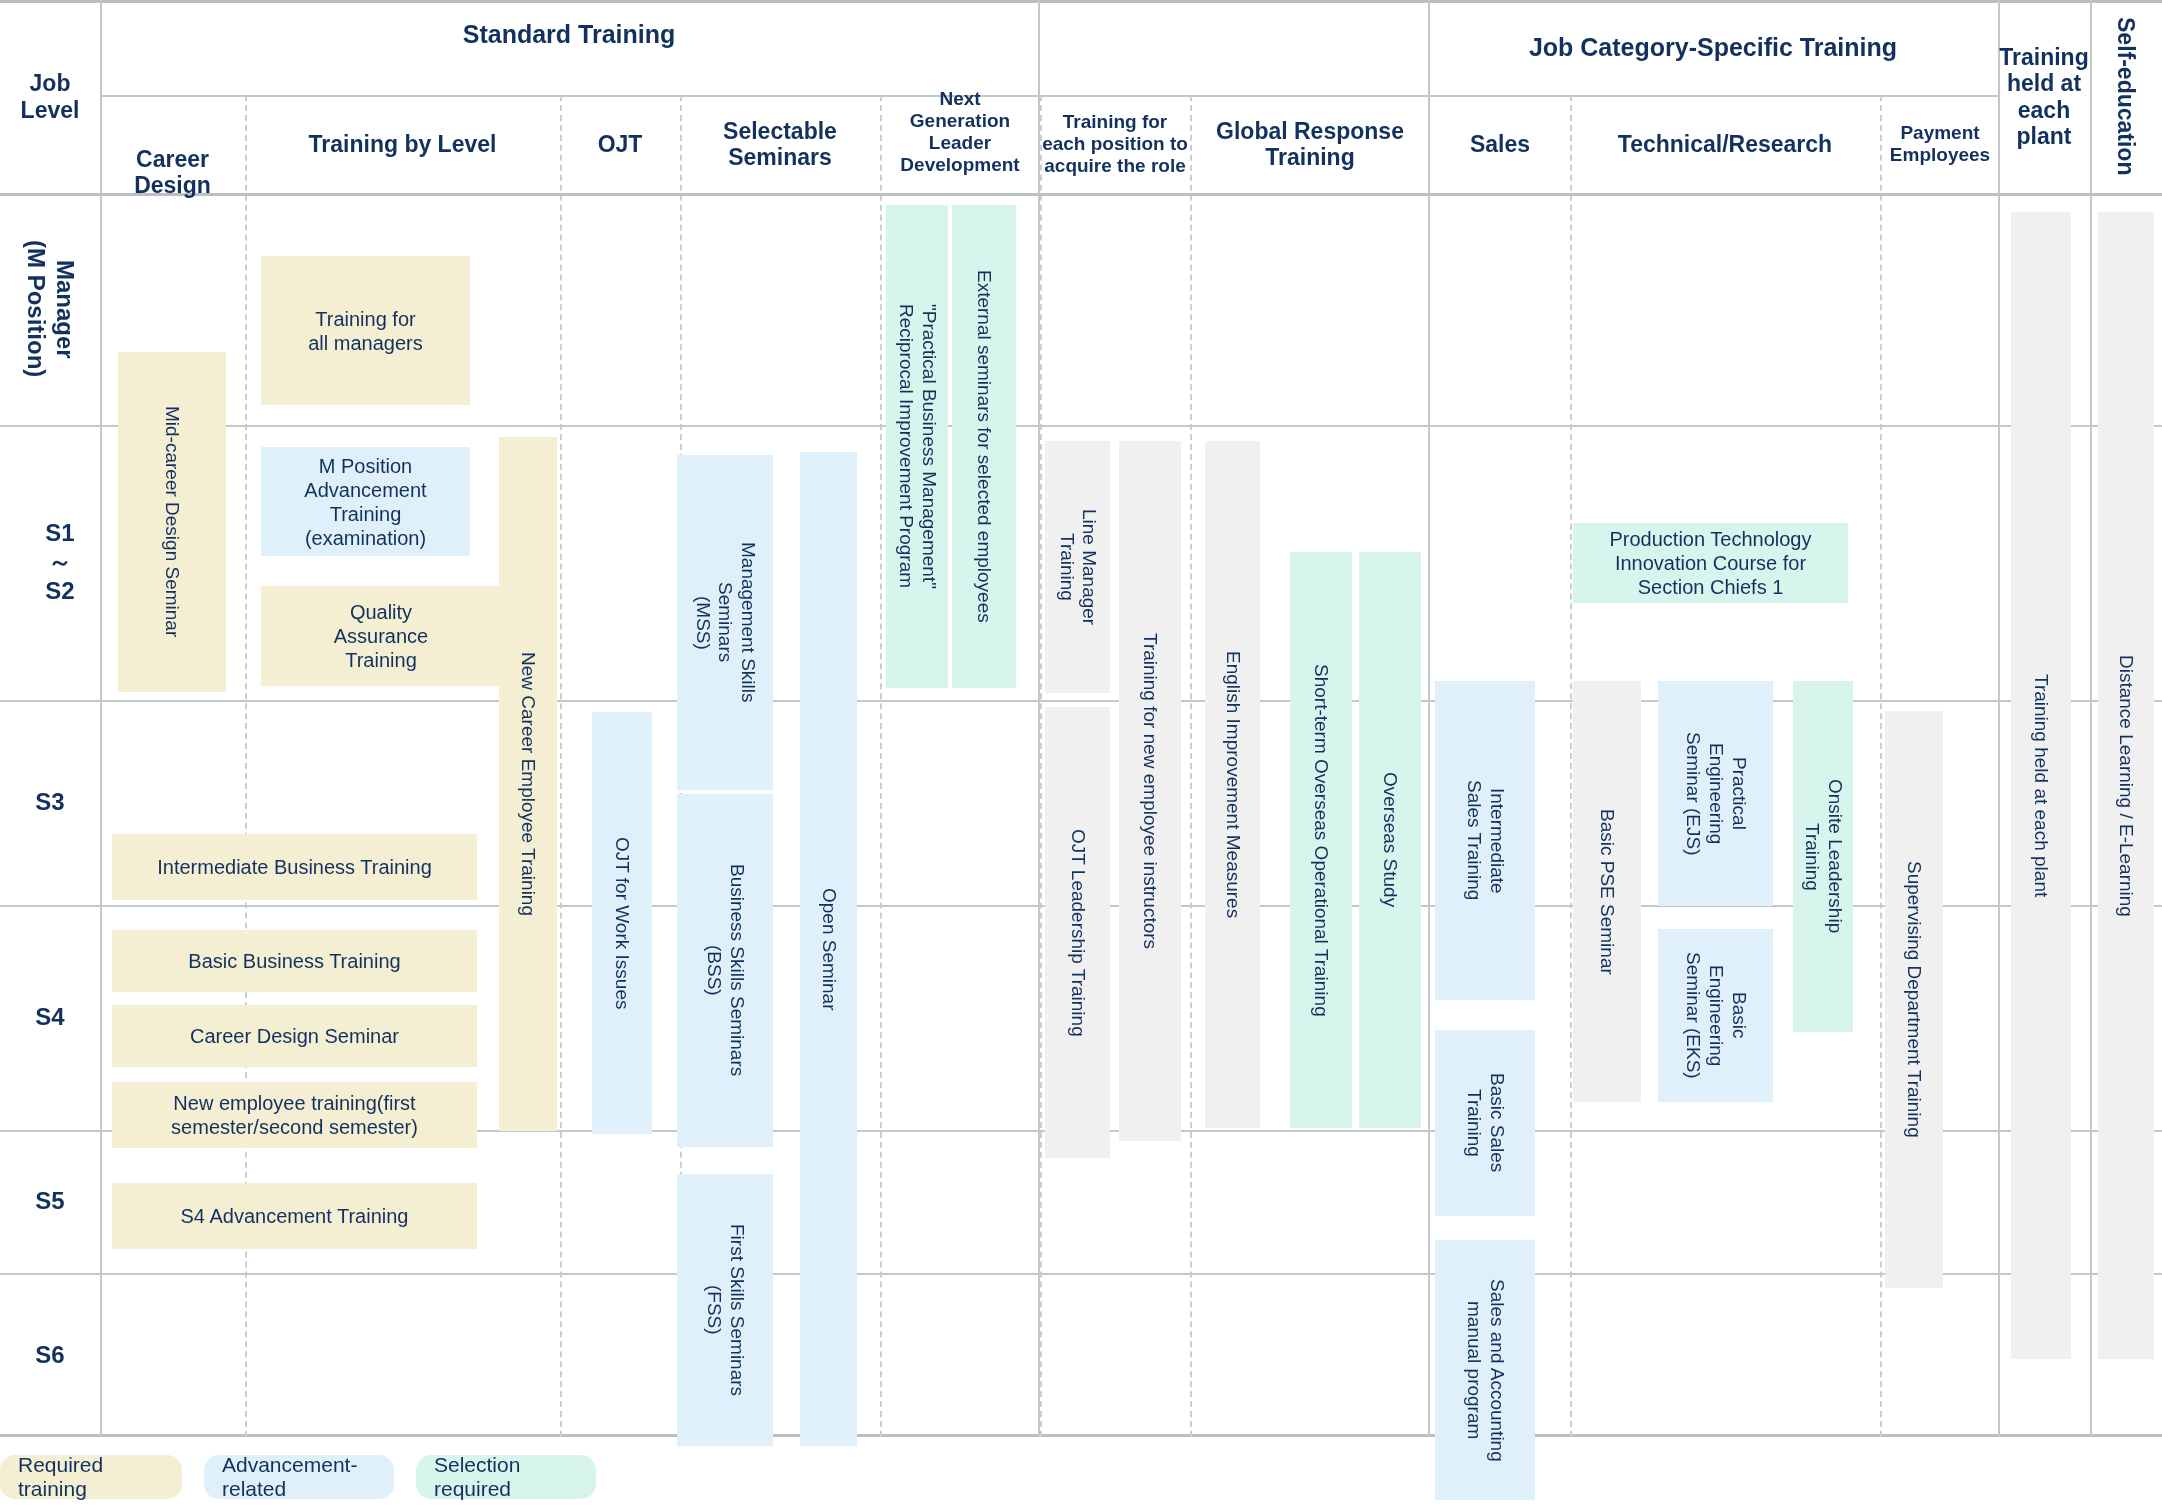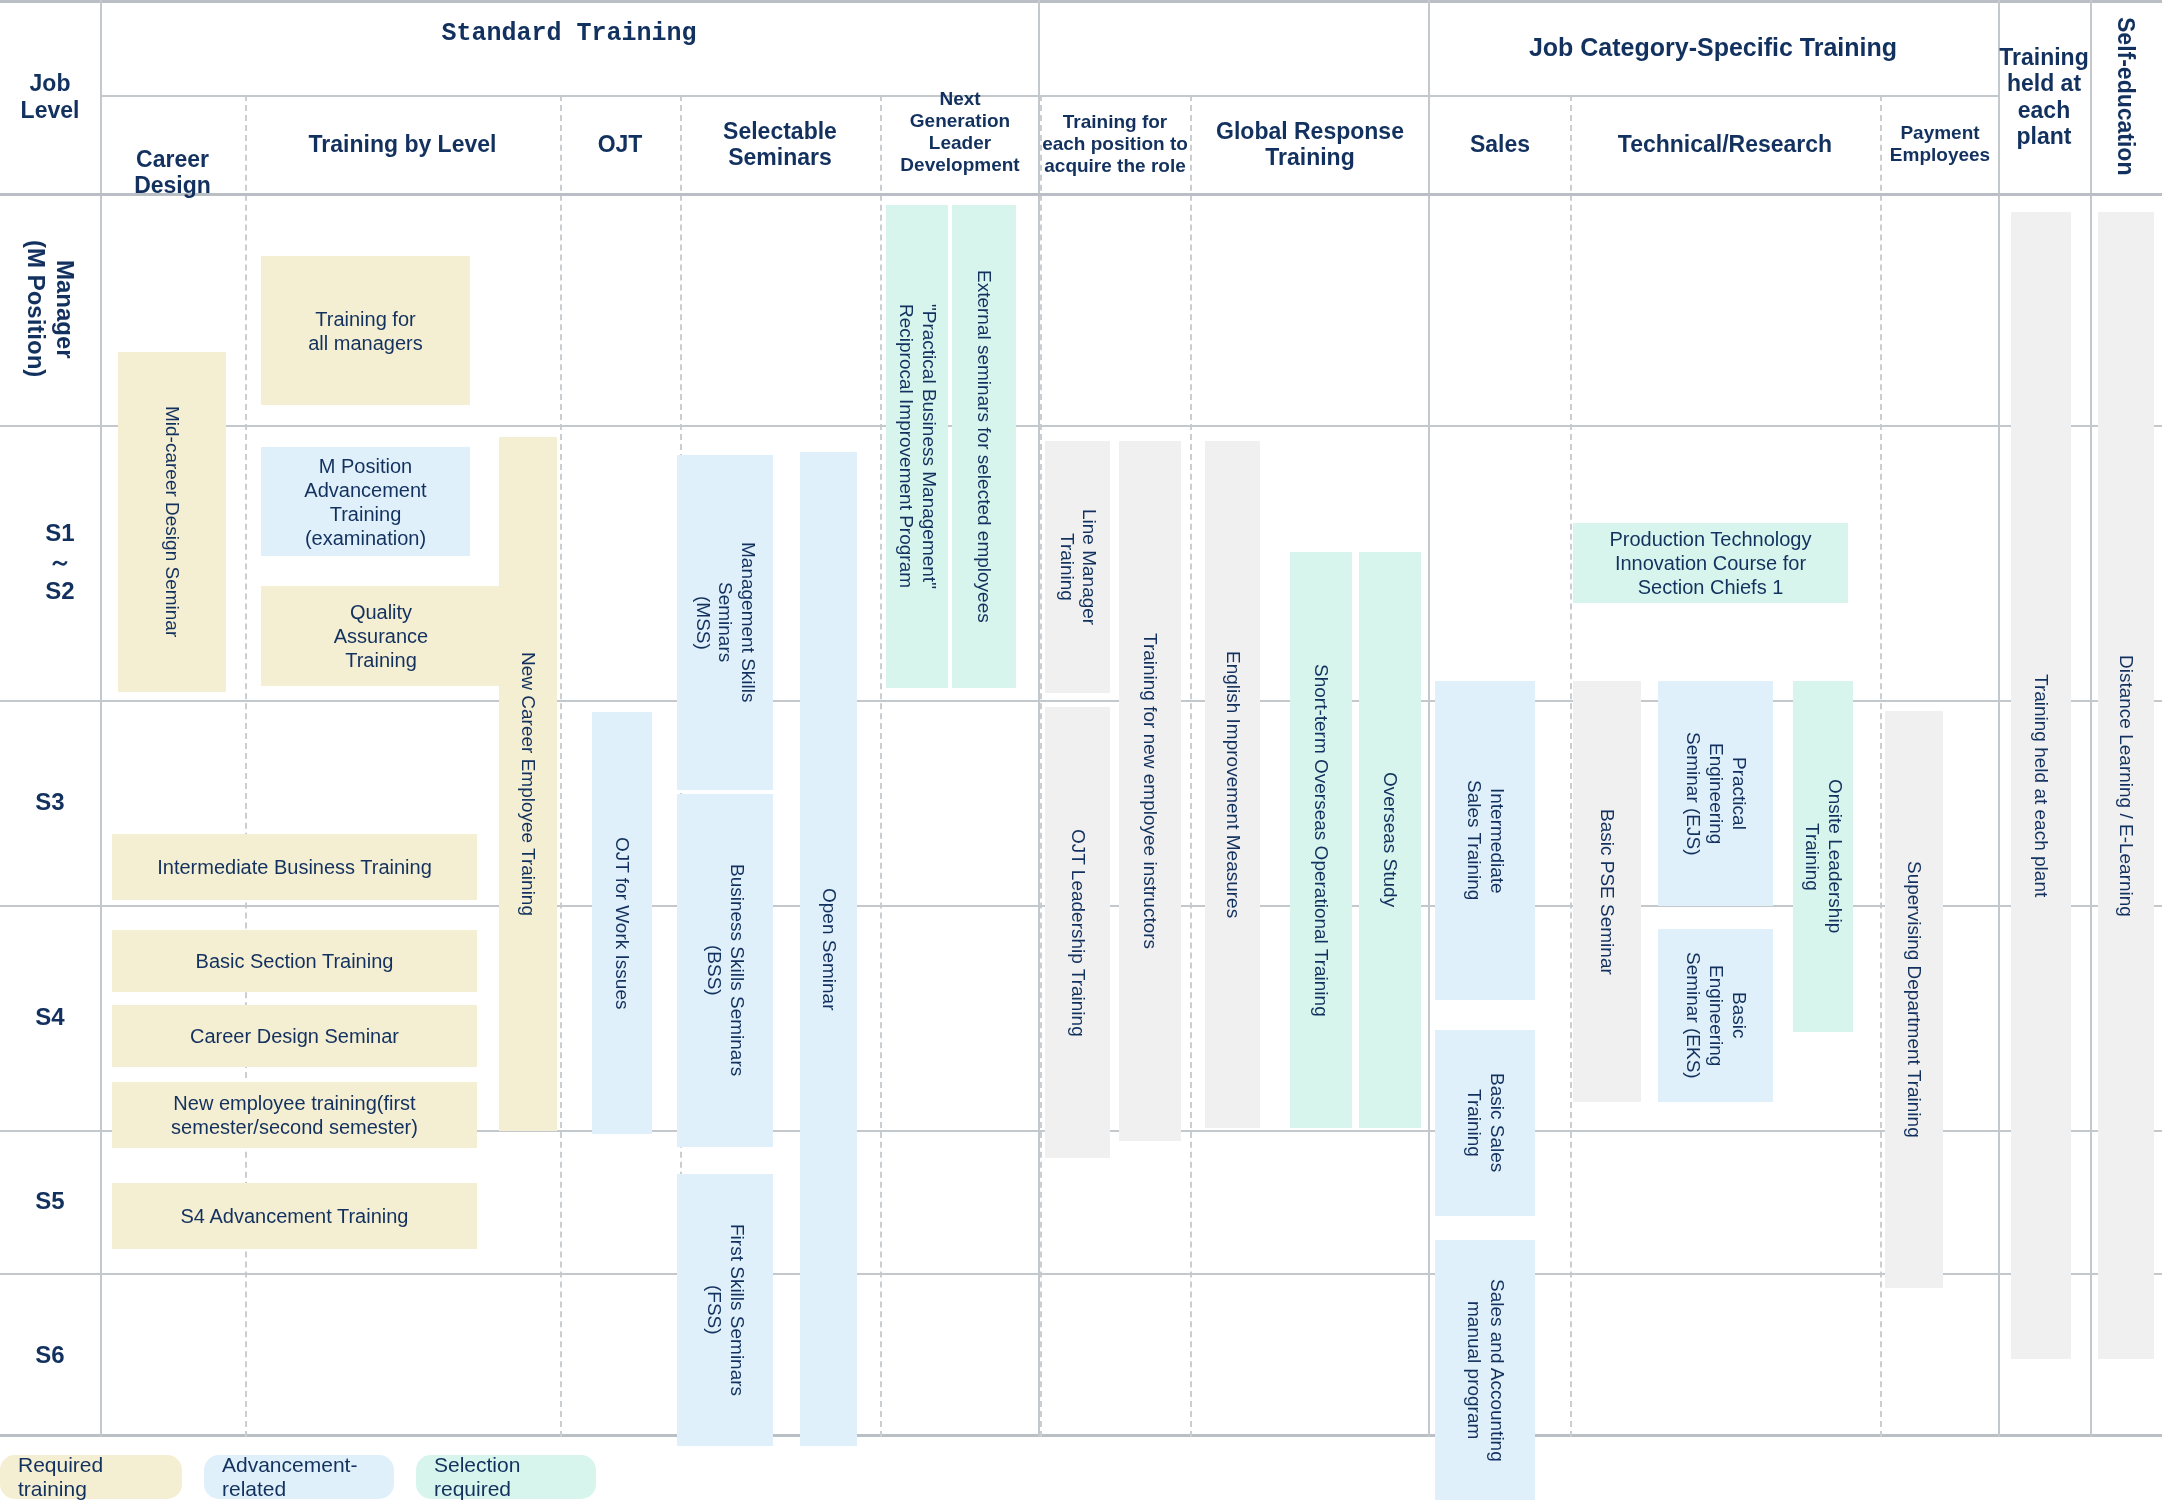--- a/index.html
+++ b/index.html
@@ -67,21 +67,21 @@
       <div class="hline thick" style="left: 0px; top: 193px; width: 2162px;"></div>
       <div class="hline" style="left: 0px; top: 425px; width: 2162px;"></div>
       <div class="hline" style="left: 0px; top: 700px; width: 2162px;"></div>
       <div class="hline" style="left: 0px; top: 905px; width: 2162px;"></div>
       <div class="hline" style="left: 0px; top: 1130px; width: 2162px;"></div>
       <div class="hline" style="left: 0px; top: 1273px; width: 2162px;"></div>
     </div>
 
   <div id="header-layer">
       <div class="hdr sub" style="left: 0px; top: 0px; width: 100px; height: 193px;">Job<br>Level</div>
-      <div class="hdr grp" style="left: 100px; top: 0px; width: 938px; height: 68px; font-family: Liberation Mono, monospace;">Standard Training</div>
+      <div class="hdr grp" style="left: 100px; top: 0px; width: 938px; height: 68px;">Standard Training</div>
       <div class="hdr grp" style="left: 1428px; top: 0px; width: 570px; height: 95px;">Job Category-Specific Training</div>
       <div class="hdr sub" style="left: 100px; top: 95px; width: 145px; height: 98px; margin-top: 28px;">Career<br>Design</div>
       <div class="hdr sub" style="left: 245px; top: 95px; width: 315px; height: 98px;">Training by Level</div>
       <div class="hdr sub" style="left: 560px; top: 95px; width: 120px; height: 98px;">OJT</div>
       <div class="hdr sub" style="left: 680px; top: 95px; width: 200px; height: 98px;">Selectable<br>Seminars</div>
       <div class="hdr sub small" style="left: 880px; top: 95px; width: 160px; height: 74px;">Next<br>Generation<br>Leader<br>Development</div>
       <div class="hdr sub small" style="left: 1040px; top: 95px; width: 150px; height: 98px;">Training for<br>each position to<br>acquire the role</div>
       <div class="hdr sub" style="left: 1190px; top: 95px; width: 240px; height: 98px;">Global Response<br>Training</div>
       <div class="hdr sub" style="left: 1430px; top: 95px; width: 140px; height: 98px;">Sales</div>
       <div class="hdr sub" style="left: 1570px; top: 95px; width: 310px; height: 98px;">Technical/Research</div>
@@ -99,21 +99,21 @@
       <div class="rowlab" style="left: 0px; top: 1273px; width: 100px; height: 164px;">S6</div>
     </div>
 
   <div id="bars-layer">
       <div class="bar c-req" style="left: 261px; width: 209px; top: 256px; height: 149px;">Training for<br>all managers</div>
       <div class="bar c-req v" style="left: 118px; width: 108px; top: 352px; height: 340px; font-size: 19px;">Mid-career Design Seminar</div>
       <div class="bar c-adv" style="left: 261px; width: 209px; top: 447px; height: 109px;">M Position<br>Advancement<br>Training<br>(examination)</div>
       <div class="bar c-req" style="left: 261px; width: 240px; top: 586px; height: 100px;">Quality<br>Assurance<br>Training</div>
       <div class="bar c-req v" style="left: 499px; width: 58px; top: 437px; height: 694px; font-size: 19px;">New Career Employee Training</div>
       <div class="bar c-req" style="left: 112px; width: 365px; top: 834px; height: 66px;">Intermediate Business Training</div>
-      <div class="bar c-req" style="left: 112px; width: 365px; top: 930px; height: 62px;">Basic Section Training</div>
+      <div class="bar c-req" style="left: 112px; width: 365px; top: 930px; height: 62px;">Basic Business Training</div>
       <div class="bar c-req" style="left: 112px; width: 365px; top: 1005px; height: 62px;">Career Design Seminar</div>
       <div class="bar c-req" style="left: 112px; width: 365px; top: 1082px; height: 66px;">New employee training(first<br>semester/second semester)</div>
       <div class="bar c-req" style="left: 112px; width: 365px; top: 1183px; height: 66px;">S4 Advancement Training</div>
       <div class="bar c-adv v" style="left: 592px; width: 60px; top: 712px; height: 422px; font-size: 19px;">OJT for Work Issues</div>
       <div class="bar c-adv v" style="left: 677px; width: 96px; top: 455px; height: 335px; font-size: 19px;">Management Skills<br>Seminars<br>(MSS)</div>
       <div class="bar c-adv v" style="left: 677px; width: 96px; top: 794px; height: 353px; font-size: 19px;">Business Skills Seminars<br>(BSS)</div>
       <div class="bar c-adv v" style="left: 677px; width: 96px; top: 1174px; height: 272px; font-size: 19px;">First Skills Seminars<br>(FSS)</div>
       <div class="bar c-adv v" style="left: 800px; width: 57px; top: 452px; height: 994px; font-size: 19px;">Open Seminar</div>
       <div class="bar c-sel v" style="left: 886px; width: 62px; top: 205px; height: 483px; font-size: 19px;">"Practical Business Management"<br>Reciprocal Improvement Program</div>
       <div class="bar c-sel v" style="left: 952px; width: 64px; top: 205px; height: 483px; font-size: 19px;">External seminars for selected employees</div>

